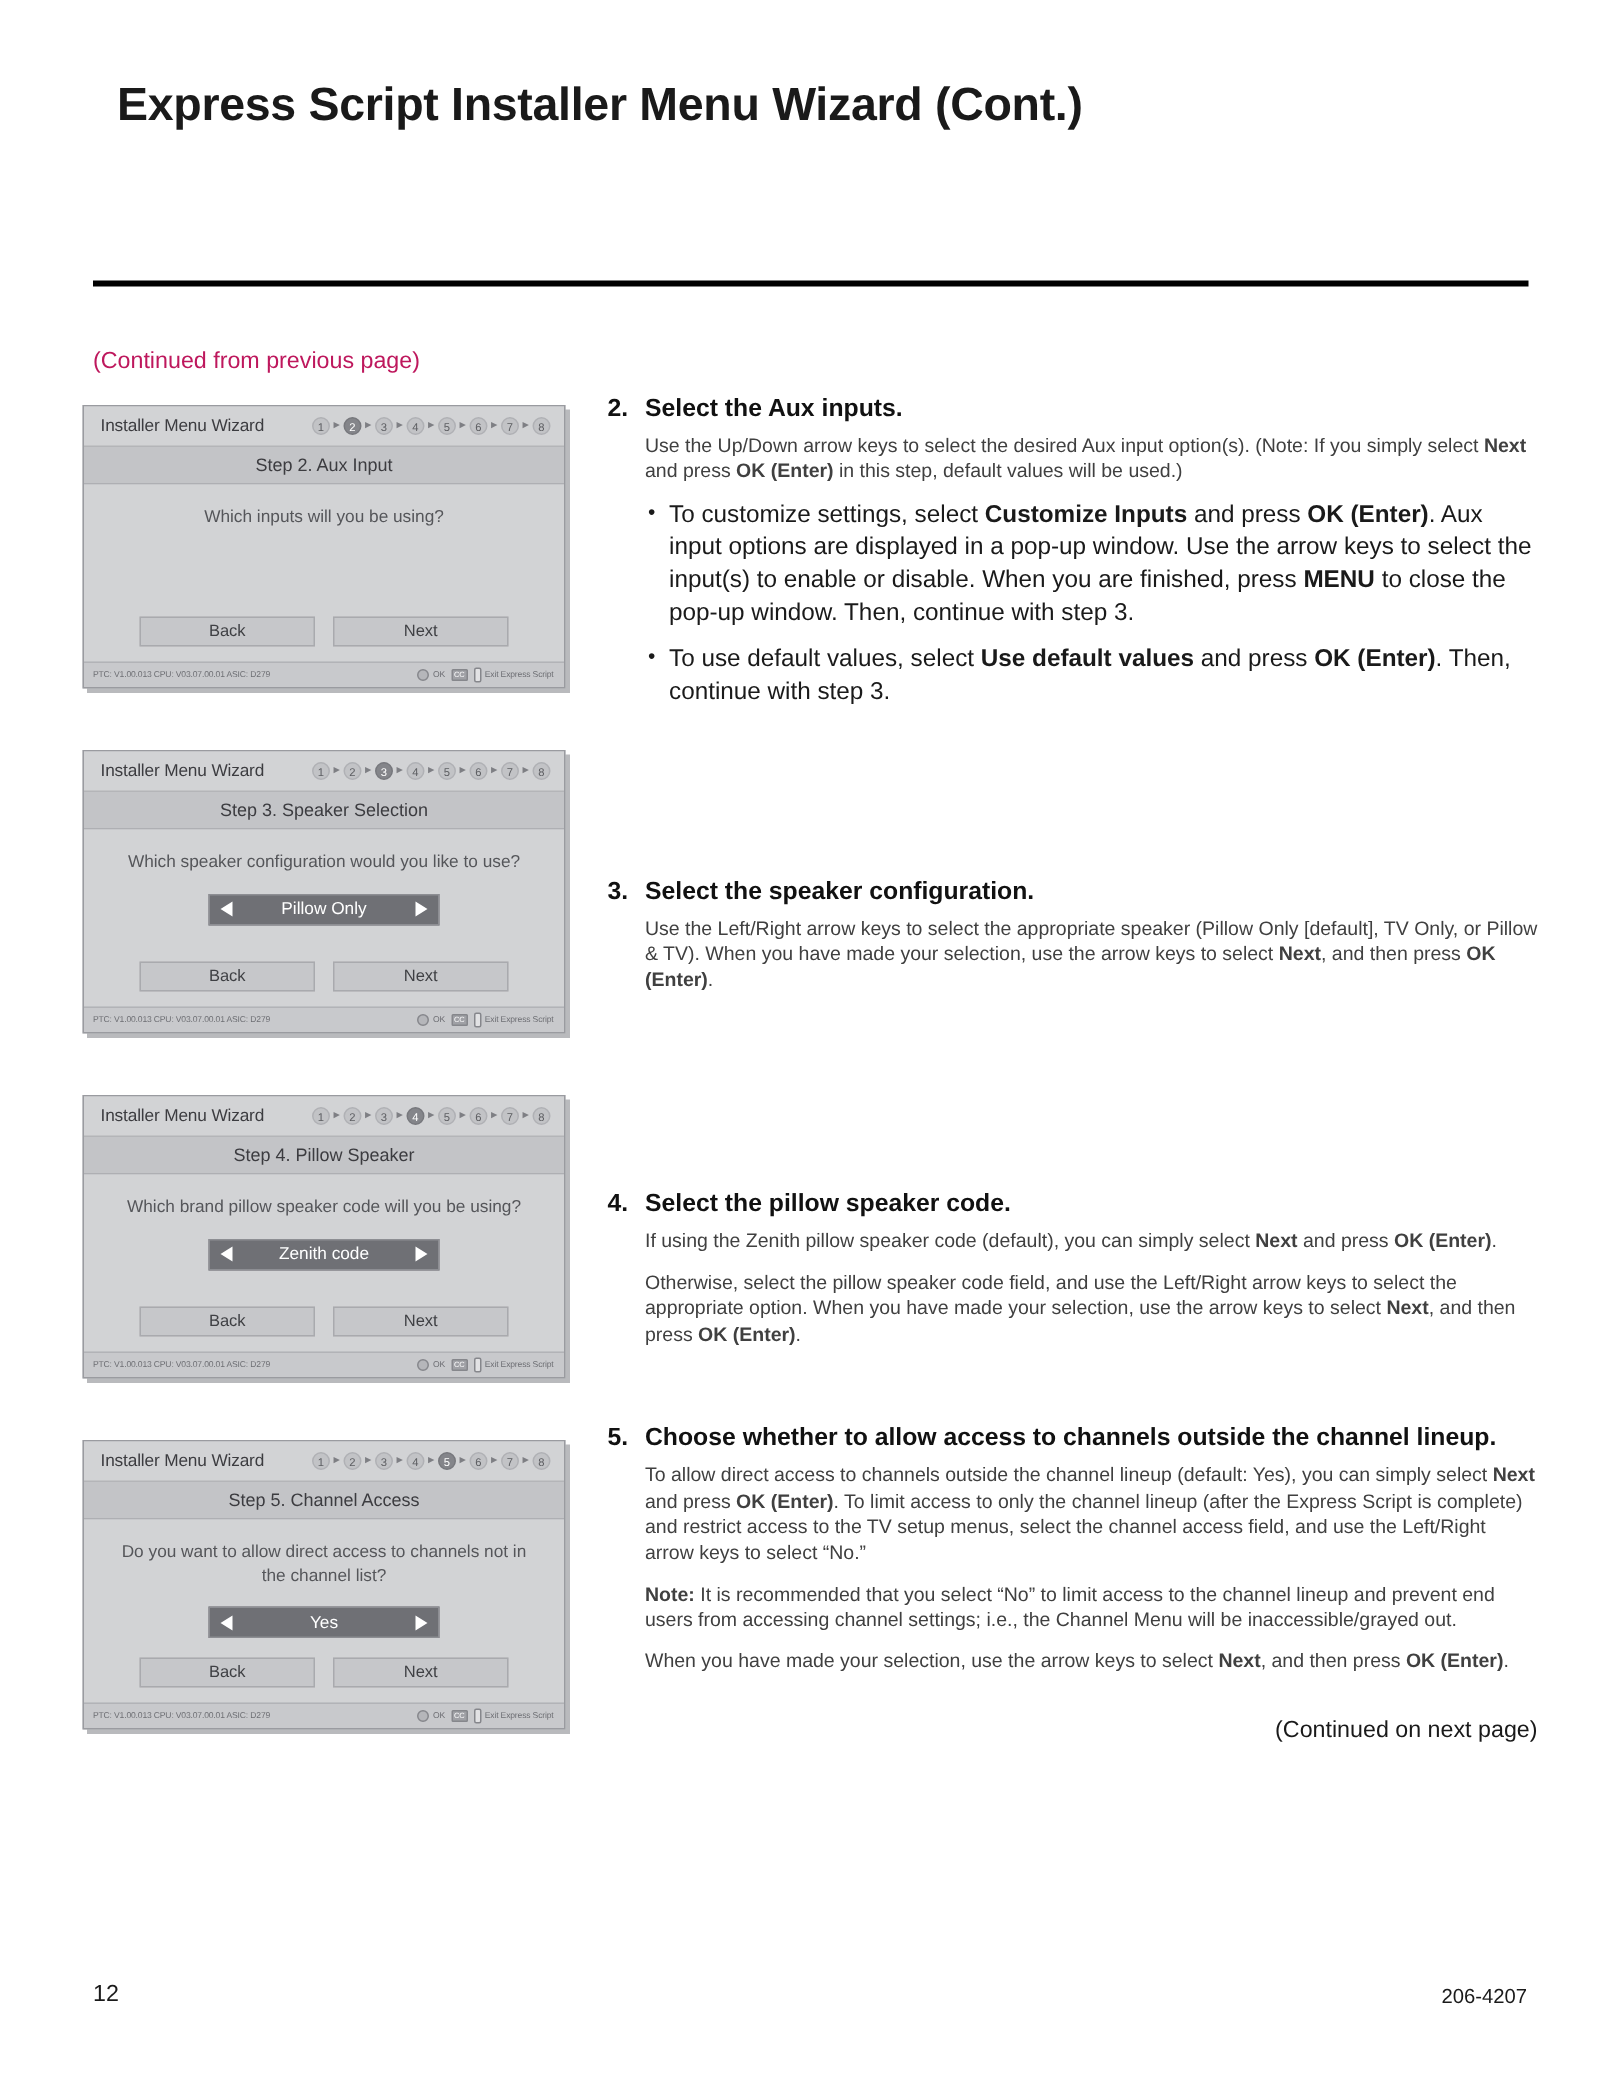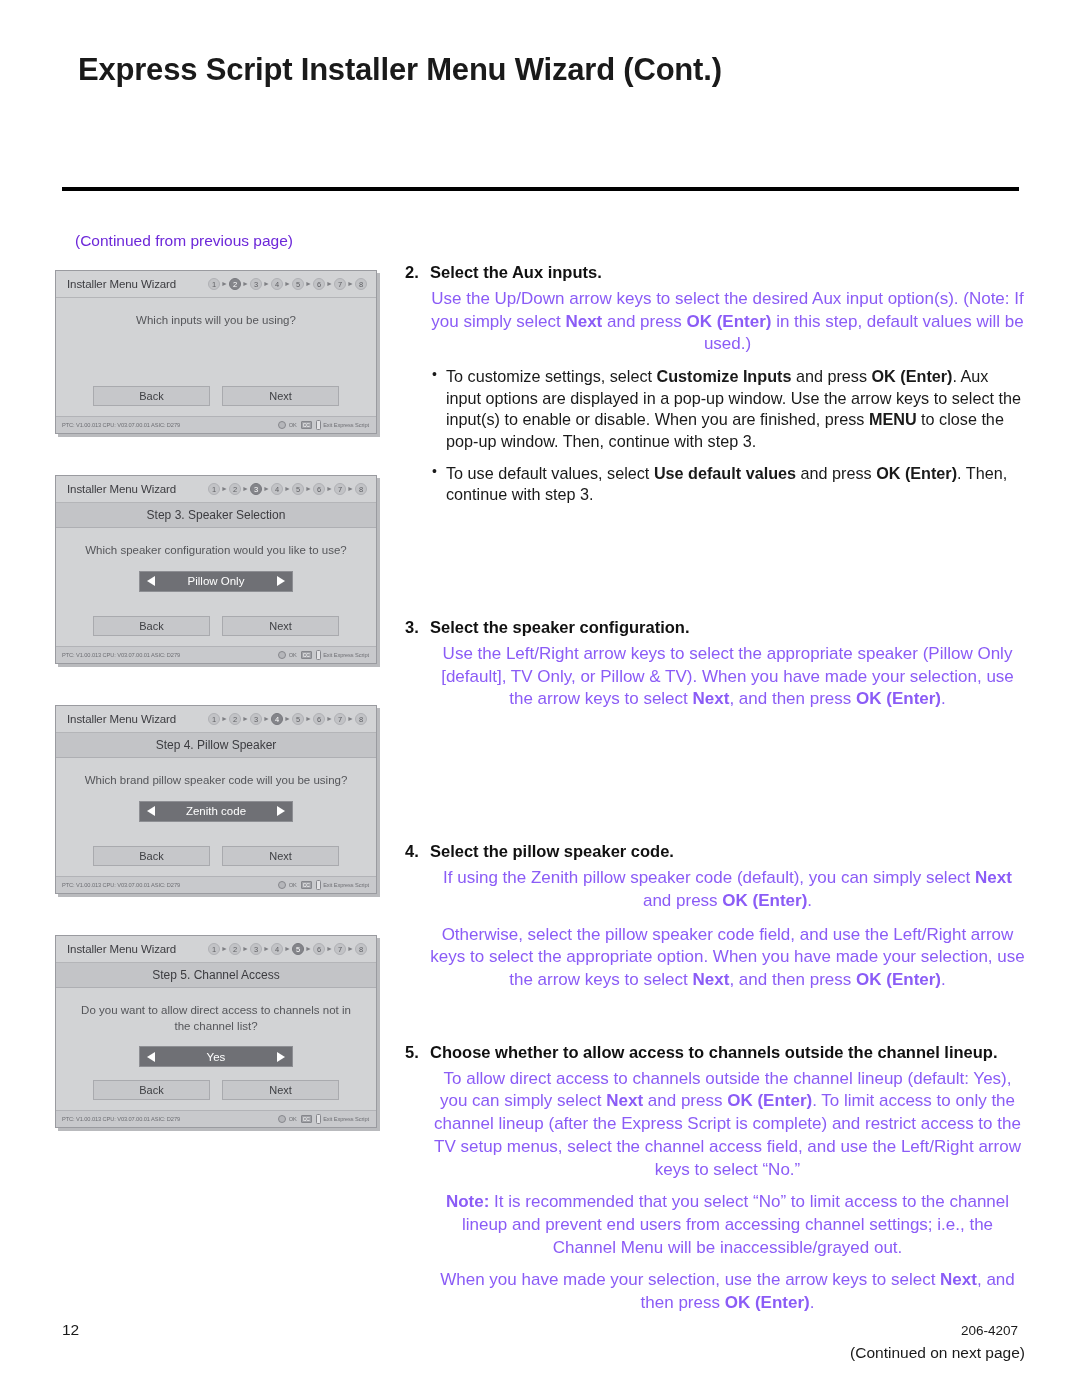--- a/index.html
+++ b/index.html
@@ -28,24 +28,24 @@
   .title-rule {
     position: absolute;
     left: 62px;
     top: 187px;
     width: 957px;
     height: 4px;
     background: #000000;
   }
   .continued-top {
     position: absolute;
-    left: 75px;
+    left: 62px;
     top: 232px;
     font-size: 15.5px;
-    color: #6d28d9;
+    color: #be185d;
   }
 
   
   .col-left {
     position: absolute;
     left: 55px;
     top: 270px;
     width: 335px;
   }
   .col-right {
@@ -236,24 +236,23 @@
     line-height: 1.28;
     color: #111111;
     margin-bottom: 5px;
   }
   .item-num { width: 25px; flex: 0 0 25px; }
   .item-head-txt { flex: 1; }
 
   .para {
     margin: 0 0 10px 0;
     padding-left: 25px;
-    font-size: 17px;
+    font-size: 13px;
     line-height: 1.335;
-    color: #8b5cf6;
-    text-align: center;
+    color: #404040;
   }
   .para.tight { margin-bottom: 11px; }
 
   .bullets { padding-left: 25px; margin: 0; }
   .bullet {
     position: relative;
     padding-left: 16px;
     margin-bottom: 10px;
     font-size: 16.2px;
     line-height: 1.335;
@@ -320,20 +319,21 @@
             <span class="step-sep">►</span>
             <span class="step-dot">5</span>
             <span class="step-sep">►</span>
             <span class="step-dot">6</span>
             <span class="step-sep">►</span>
             <span class="step-dot">7</span>
             <span class="step-sep">►</span>
             <span class="step-dot">8</span>
           </span>
         </div>
+        <div class="tv-subhead">Step 2. Aux Input</div>
         <div class="tv-body">
           <div class="tv-question">Which inputs will you be using?</div>
           <div class="nav-row">
             <div class="nav-btn">Back</div>
             <div class="nav-btn">Next</div>
           </div>
         </div>
         <div class="tv-foot">
           <span>PTC: V1.00.013 CPU: V03.07.00.01 ASIC: D279</span>
           <span class="foot-right">

